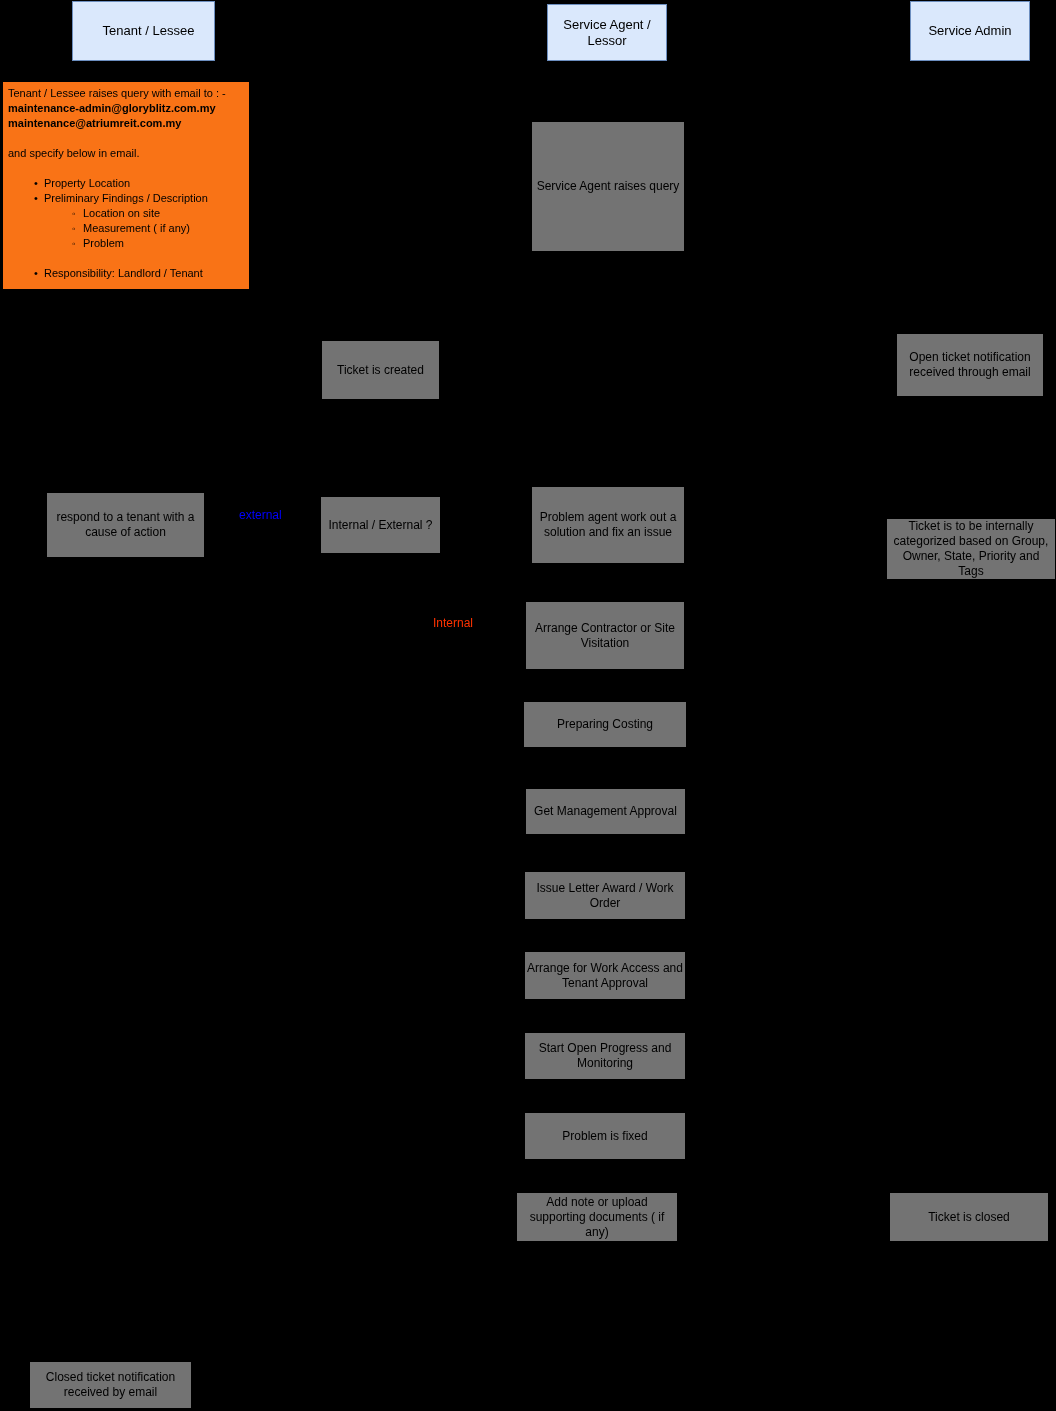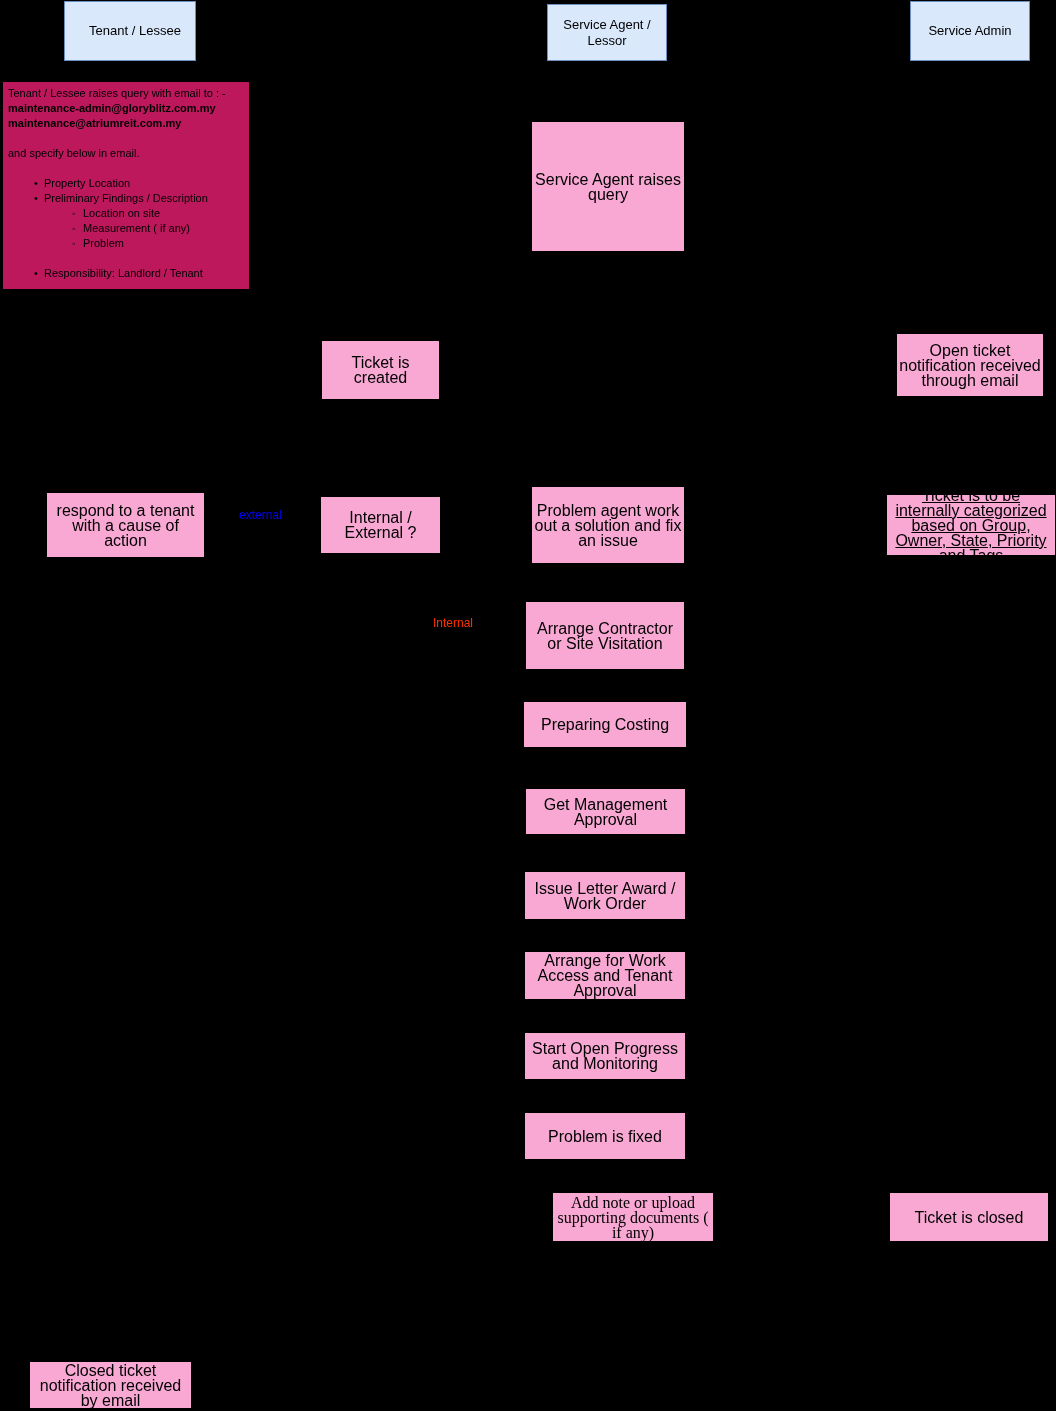--- a/index.html
+++ b/index.html
@@ -24,39 +24,39 @@
     display: flex;
     align-items: center;
     justify-content: center;
     text-align: center;
     box-sizing: border-box;
     line-height: 16px;
     padding: 2px;
   }
   .node {
     position: absolute;
-    background: #f9a8d4;
+    background: #737373;
     border: 1px solid #000000;
     color: #000000;
-    font-size: 16px;
+    font-size: 12px;
     display: flex;
     align-items: center;
     justify-content: center;
     text-align: center;
     box-sizing: border-box;
     line-height: 15px;
     padding: 2px;
   }
   .note {
     position: absolute;
     left: 2px;
     top: 81px;
     width: 248px;
     height: 209px;
-    background: #be185d;
+    background: #f97316;
     border: 1px solid #000000;
     box-sizing: border-box;
     color: #000000;
     font-size: 11px;
     line-height: 15px;
     padding: 4px 4px 0 5px;
   }
   .note .nline { height: 15px; white-space: nowrap; }
   .note .bold { font-weight: bold; }
   .note .spacer { height: 15px; }
@@ -71,21 +71,21 @@
     white-space: nowrap;
   }
   .label-external { color: #0000ff; }
   .label-internal { color: #ff3300; }
 </style>
 </head>
 <body>
 
 <div id="canvas">
 
-  <div class="lane-header" style="left:64px; top:1px; width:132px; height:60px;padding-left:12px;">Tenant / Lessee</div>
+  <div class="lane-header" style="left:72px; top:1px; width:143px; height:60px;padding-left:12px;">Tenant / Lessee</div>
 
   <div class="lane-header" style="left:547px; top:4px; width:120px; height:57px;">Service Agent / Lessor</div>
 
   <div class="lane-header" style="left:910px; top:1px; width:120px; height:60px;">Service Admin</div>
 
   <div class="note">
     <div class="nline">Tenant / Lessee raises query with email to : -</div>
     <div class="nline bold">maintenance-admin@gloryblitz.com.my</div>
     <div class="nline bold">maintenance@atriumreit.com.my</div>
     <div class="spacer"></div>
@@ -107,37 +107,37 @@
   <div class="node" style="left:896px; top:333px; width:148px; height:64px;">Open ticket notification received through email</div>
 
   <div class="node" style="left:46px; top:492px; width:159px; height:66px;">respond to a tenant with a cause of action</div>
 
   <div class="branch-label label-external" style="left:239px; top:508px;">external</div>
 
   <div class="node" style="left:320px; top:496px; width:121px; height:58px;">Internal / External ?</div>
 
   <div class="node" style="left:531px; top:486px; width:154px; height:78px;">Problem agent work out a solution and fix an issue</div>
 
-  <div class="node" style="left:886px; top:494px; width:170px; height:62px;text-decoration:underline;">Ticket is to be internally categorized based on Group, Owner, State, Priority and Tags</div>
+  <div class="node" style="left:886px; top:518px; width:170px; height:62px;">Ticket is to be internally categorized based on Group, Owner, State, Priority and Tags</div>
 
   <div class="branch-label label-internal" style="left:427px; top:616px;margin-left:6px;">Internal</div>
 
   <div class="node" style="left:525px; top:601px; width:160px; height:69px;">Arrange Contractor or Site Visitation</div>
 
   <div class="node" style="left:523px; top:701px; width:164px; height:47px;">Preparing Costing</div>
 
   <div class="node" style="left:525px; top:788px; width:161px; height:47px;">Get Management Approval</div>
 
   <div class="node" style="left:524px; top:871px; width:162px; height:49px;">Issue Letter Award / Work Order</div>
 
   <div class="node" style="left:524px; top:951px; width:162px; height:49px;">Arrange for Work Access and Tenant Approval</div>
 
   <div class="node" style="left:524px; top:1032px; width:162px; height:48px;">Start Open Progress and Monitoring</div>
 
   <div class="node" style="left:524px; top:1112px; width:162px; height:48px;">Problem is fixed</div>
 
-  <div class="node" style="left:552px; top:1192px; width:162px; height:50px;font-family:Liberation Serif, serif;">Add note or upload supporting documents ( if any)</div>
+  <div class="node" style="left:516px; top:1192px; width:162px; height:50px;">Add note or upload supporting documents ( if any)</div>
 
   <div class="node" style="left:889px; top:1192px; width:160px; height:50px;">Ticket is closed</div>
 
   <div class="node" style="left:29px; top:1361px; width:163px; height:48px;">Closed ticket notification received by email</div>
 
 </div>
 
 </body></html>

